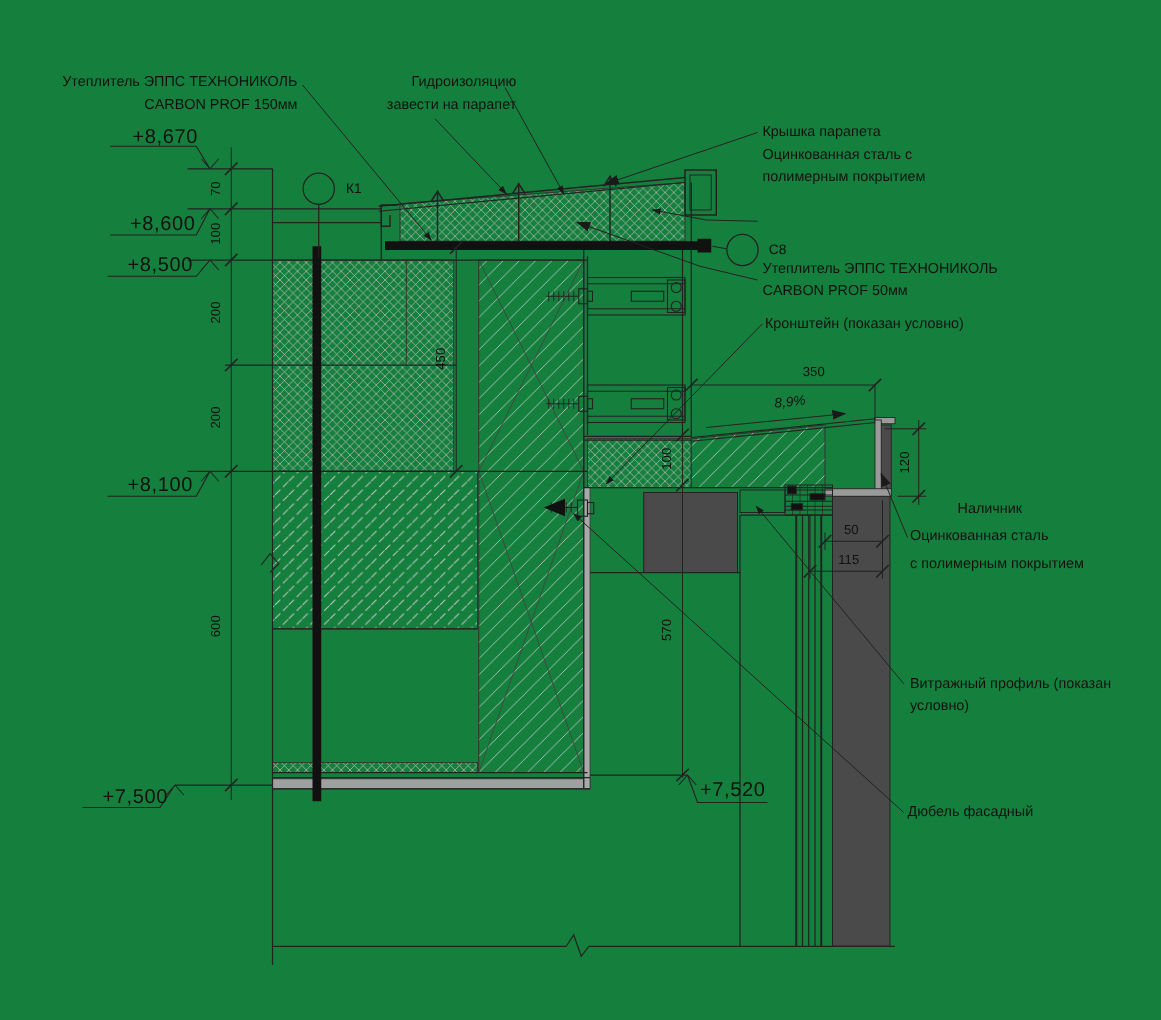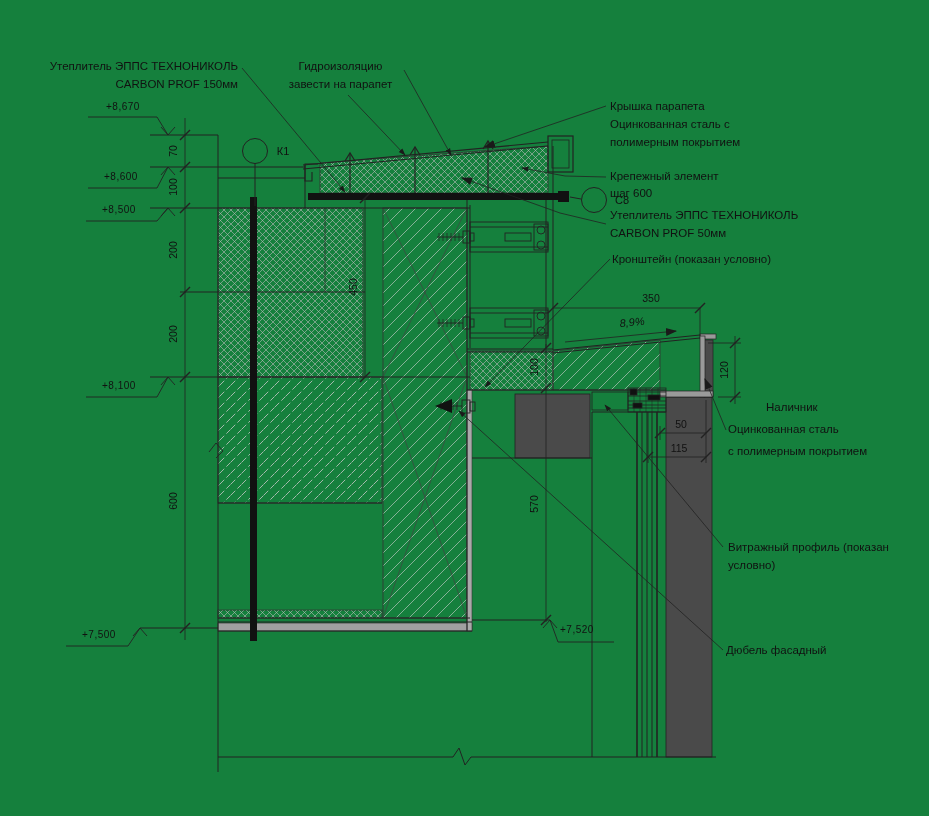--- a/index.html
+++ b/index.html
@@ -4,22 +4,22 @@
 <style>
   html,body{margin:0;padding:0;background:#fff;}
   .sheet{
     position:relative;width:929px;height:816px;background:#15803d;overflow:hidden;
     font-family:"Liberation Sans",sans-serif;color:#111;
   }
   .sheet svg{position:absolute;left:0;top:0;}
   .lbl{position:absolute;font-size:11.5px;line-height:18px;color:#111;white-space:nowrap;}
   .lbl .ln{display:block;}
   .right{text-align:right;}
-  .center{text-align:center;}
-  .elev{position:absolute;font-size:10px;color:#111;white-space:nowrap;letter-spacing:0.5px;}
+  .center{text-align:right;}
+  .elev{position:absolute;font-size:16px;color:#111;white-space:nowrap;letter-spacing:0.5px;}
   .dim{position:absolute;font-size:10.5px;color:#111;white-space:nowrap;}
   .dim-v{transform:translate(-50%,-50%) rotate(-90deg);transform-origin:center;}
   .dim-h{transform:translate(-50%,-50%);}
   .slope-txt{transform:translate(-50%,-50%) rotate(-6deg);font-style:italic;font-size:11px;}
   .marker-txt{position:absolute;font-size:11px;color:#111;transform:translate(-50%,-50%);margin-left:28px;}
   .indent1{padding-left:38px;}
 </style>
 </head>
 <body>
 
@@ -287,24 +287,20 @@
   <span class="ln">Гидроизоляцию</span>
   <span class="ln">завести на парапет</span>
 </div>
 
 <div class="lbl" style="left:610px;top:97px;">
   <span class="ln">Крышка парапета</span>
   <span class="ln">Оцинкованная сталь с</span>
   <span class="ln">полимерным покрытием</span>
 </div>
 
-<div class="lbl" style="left:610px;top:168px;line-height:17px;">
-  <span class="ln">Крепежный элемент</span>
-  <span class="ln">шаг 600</span>
-</div>
 
 <div class="lbl" style="left:610px;top:206px;">
   <span class="ln">Утеплитель ЭППС ТЕХНОНИКОЛЬ</span>
   <span class="ln">CARBON PROF 50мм</span>
 </div>
 
 <div class="lbl" style="left:612px;top:250px;">
   <span class="ln">Кронштейн (показан условно)</span>
 </div>
 

